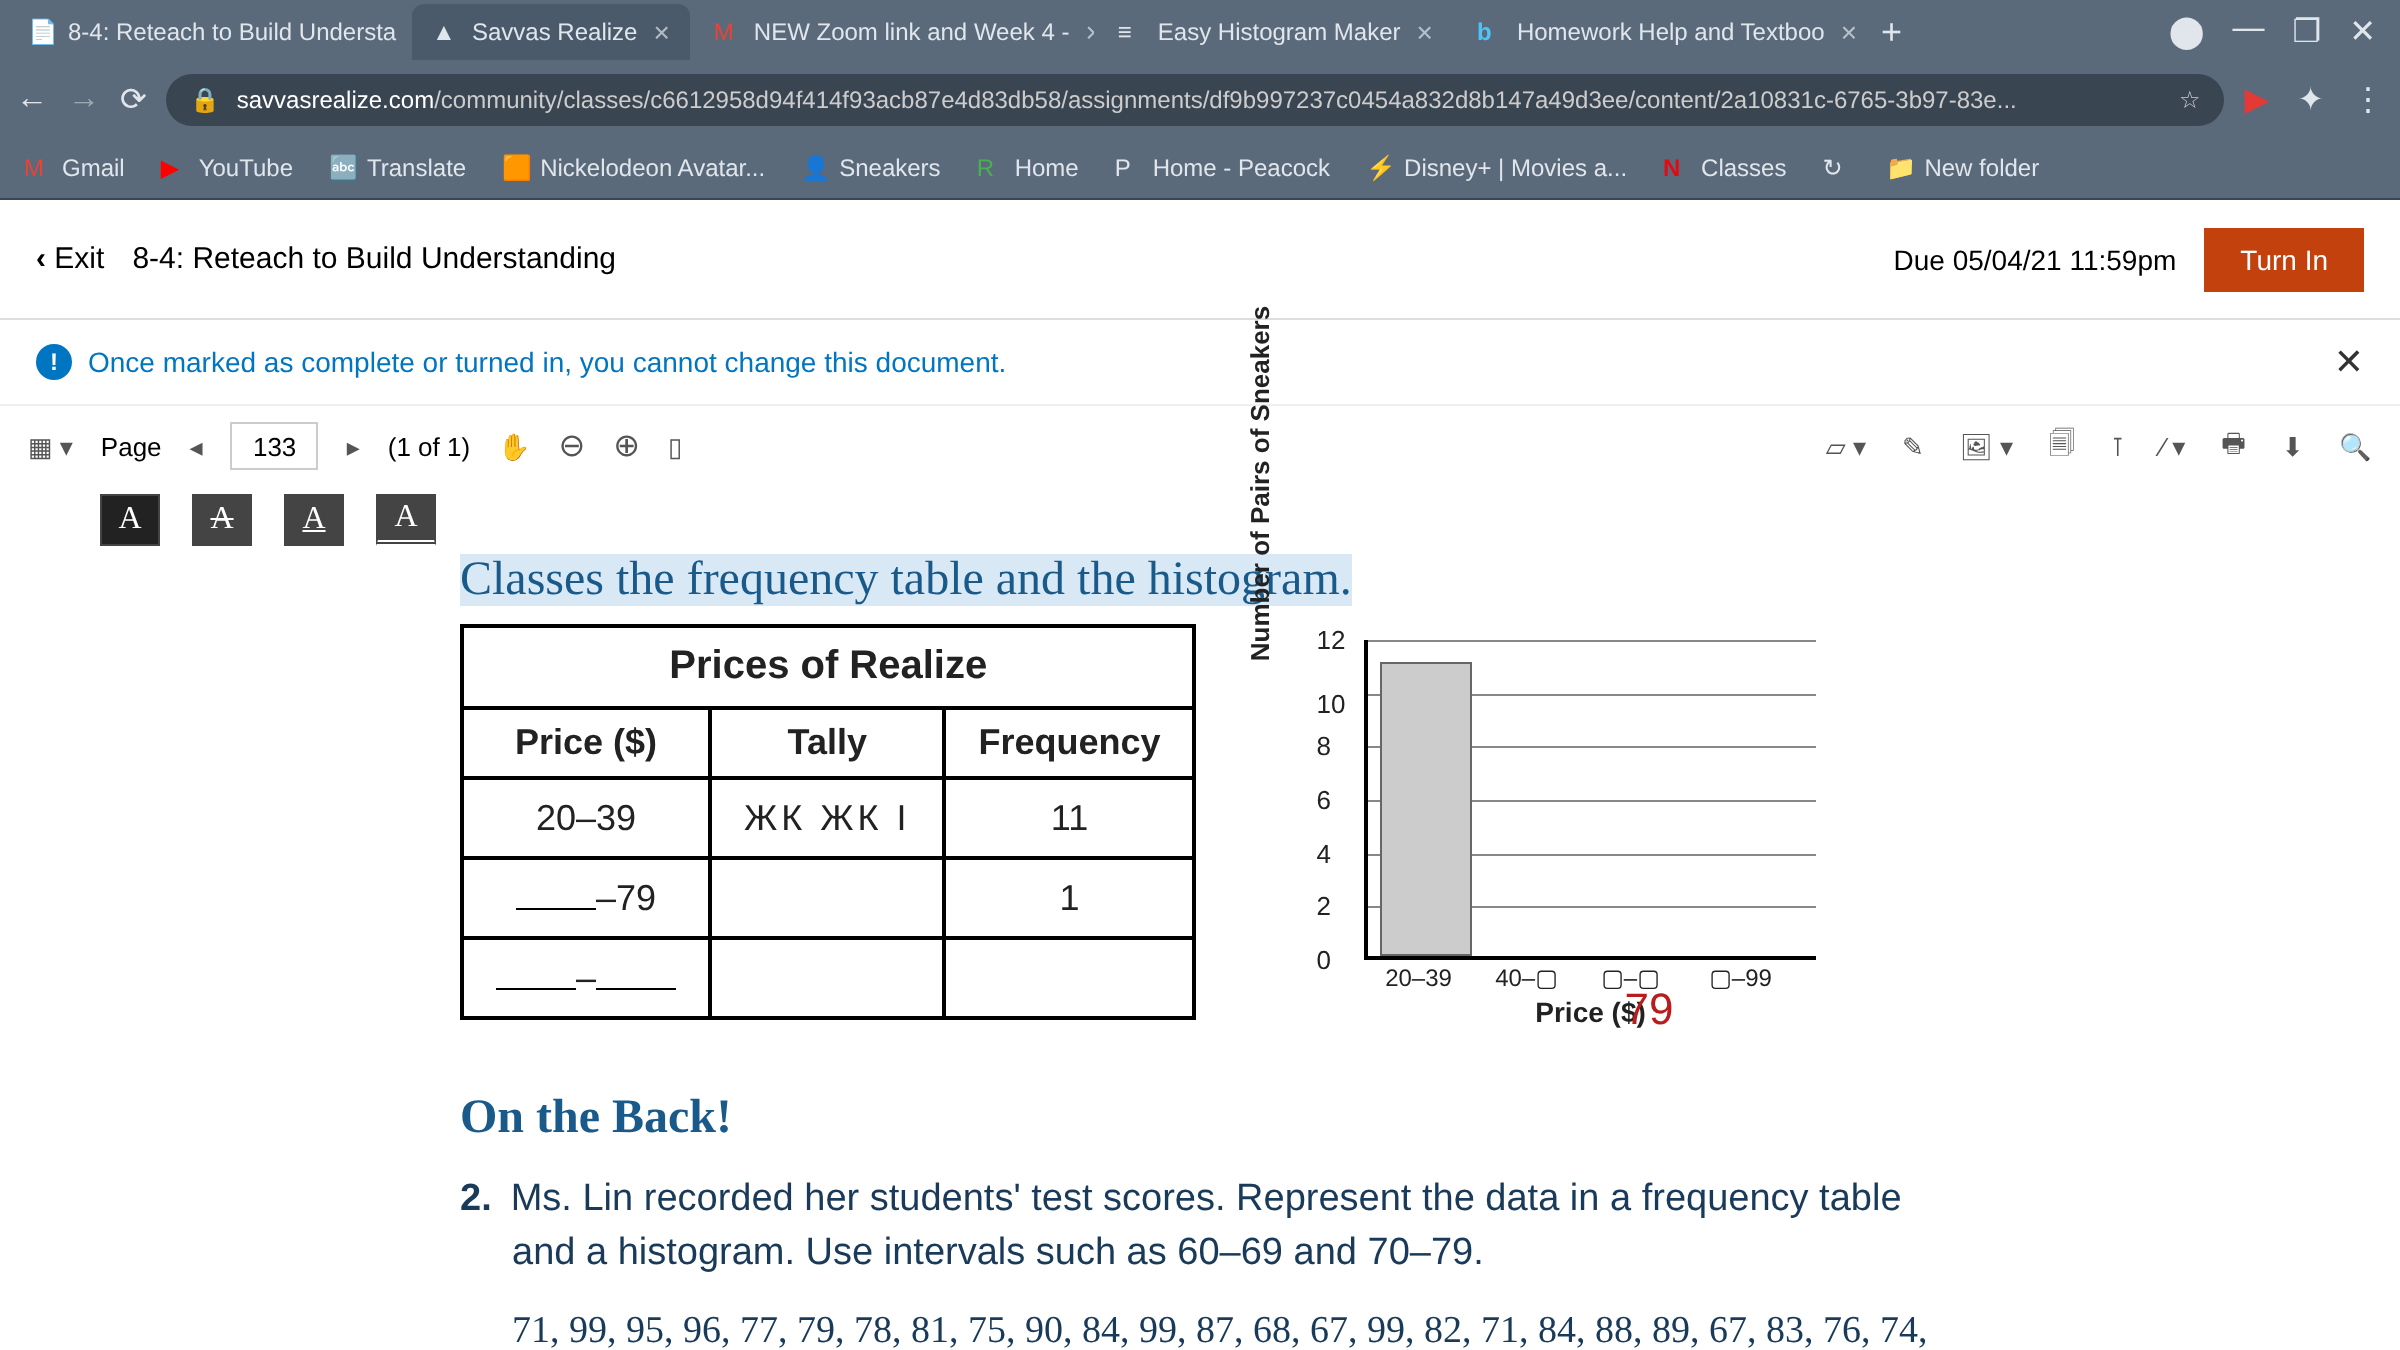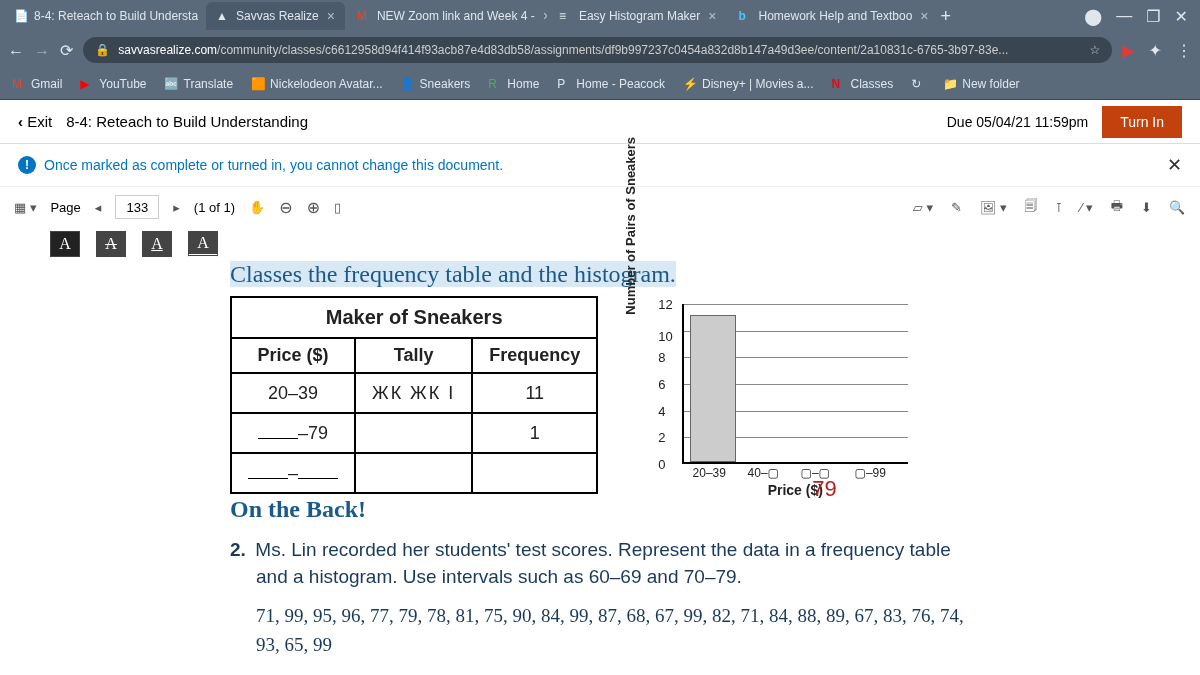--- a/index.html
+++ b/index.html
@@ -13,21 +13,21 @@
 .window-controls{margin-left:auto;display:flex;gap:14px;color:#e0e6ec;padding-right:8px}
 .addr-bar{background:#5a6a7a;height:36px;display:flex;align-items:center;padding:0 8px;gap:10px}
 .nav-btn{color:#e0e6ec;font-size:16px;cursor:pointer}
 .url-box{flex:1;background:#3a4552;border-radius:14px;height:26px;display:flex;align-items:center;padding:0 12px;color:#ccc;font-size:12px}
 .url-box .host{color:#fff}
 .star-icon{margin-left:auto;color:#ccc}
 .addr-right{display:flex;gap:14px;color:#e0e6ec;align-items:center}
 .bookmarks{background:#5a6a7a;height:32px;display:flex;align-items:center;padding:0 12px;gap:18px;border-bottom:1px solid #3a4552}
 .bm{display:flex;align-items:center;gap:5px;color:#e0e6ec;font-size:12px;cursor:pointer}
 .bm-icon{width:14px;height:14px;display:inline-block}
-.app-header{height:44px;display:flex;align-items:center;padding:0 18px;border-bottom:1px solid #ddd;gap:14px}
+.app-header{height:60px;display:flex;align-items:center;padding:0 18px;border-bottom:1px solid #ddd;gap:14px}
 .exit{font-size:15px;cursor:pointer}
 .assign-title{font-size:15px}
 .due{margin-left:auto;font-size:14px}
 .turn-in{background:#c2410c;color:#fff;padding:8px 18px;font-size:14px;cursor:pointer;border:none}
 .warning{display:flex;align-items:center;padding:10px 18px;color:#0075c2;font-size:14px;border-bottom:1px solid #eee}
 .warn-icon{width:18px;height:18px;border-radius:50%;background:#0075c2;color:#fff;display:inline-flex;align-items:center;justify-content:center;font-size:12px;margin-right:8px;font-weight:bold}
 .warn-close{margin-left:auto;font-size:18px;cursor:pointer;color:#333}
 .toolbar{height:40px;display:flex;align-items:center;padding:0 14px;gap:14px;font-size:13px}
 .tb-btn{cursor:pointer;color:#555;display:inline-flex;align-items:center}
 .page-input{width:44px;height:24px;text-align:center;border:1px solid #ccc;font-size:13px}
@@ -49,21 +49,21 @@
 .tally{font-family:Arial;letter-spacing:2px}
 .histogram{position:relative;width:280px;height:200px}
 .y-label{position:absolute;left:-8px;top:50%;transform:rotate(-90deg) translateX(50%);transform-origin:left;font-weight:bold;font-size:13px;white-space:nowrap}
 .chart-area{position:absolute;left:44px;top:8px;width:226px;height:160px;border-left:2px solid #000;border-bottom:2px solid #000}
 .grid-line{position:absolute;left:0;right:0;border-top:1px solid #888}
 .y-tick{position:absolute;left:20px;font-size:13px;transform:translateY(-50%)}
 .bar{position:absolute;bottom:0;width:46px;background:#ccc;border:1px solid #666}
 .x-tick{position:absolute;top:170px;font-size:12px;text-align:center}
 .x-label{position:absolute;top:186px;left:44px;width:226px;text-align:center;font-weight:bold;font-size:14px}
 .typed-ans{position:absolute;font-size:22px;font-family:Arial;color:#b91c1c}
-.on-back{font-family:Georgia,serif;font-weight:bold;font-size:24px;color:#1a5a8a;}
+.on-back{font-family:Georgia,serif;font-weight:bold;font-size:24px;color:#1a5a8a;margin-top:34px}
 .q2{font-family:Georgia,serif;font-size:19px;color:#1a3a5a;margin-top:14px;line-height:1.4;padding-left:26px;text-indent:-26px}
 .q2 .num{font-weight:bold}
 .data-list{font-family:Georgia,serif;font-size:19px;color:#1a3a5a;margin-top:12px;padding-left:26px;line-height:1.5}
 </style>
 </head>
 <body>
 
 <div class="browser-top">
   <div class="tab">
       <span class="tab-icon">📄</span>
@@ -205,21 +205,21 @@
   <span class="tt u3">A</span>
 </div>
 
 <div class="content">
   <div><span class="instruction">Classes the frequency table and the histogram.</span></div>
 
   <div class="work-row" style="margin-top:8px">
     <table class="freq">
       <tbody>
           <tr class="title-row">
-            <td colspan="3">Maker of Sneakers</td>
+            <td colspan="3">Prices of Realize</td>
           </tr>
       <tr>
         <th>Price ($)</th>
         <th>Tally</th>
         <th>Frequency</th>
       </tr>
       <tr>
         <td>20–39</td>
         <td class="tally">ЖК ЖК I</td>
         <td>11</td>

